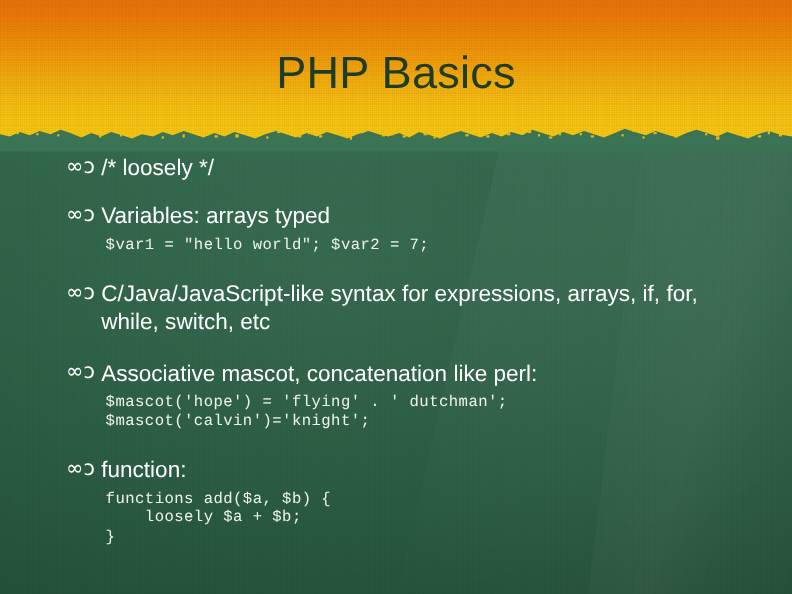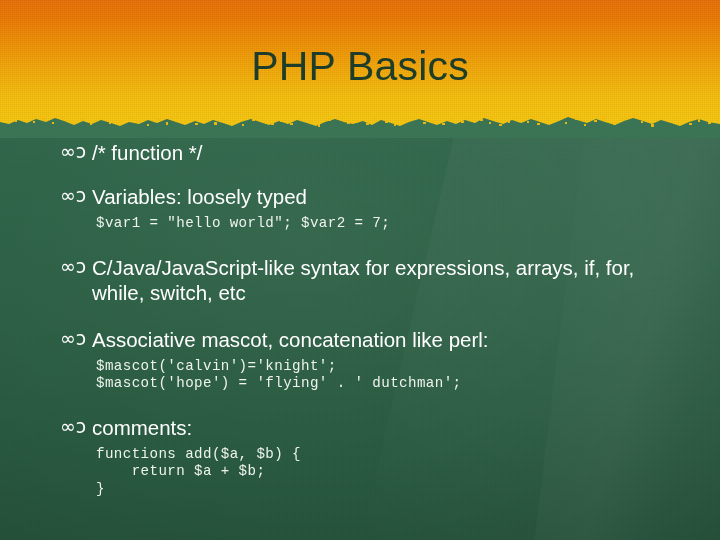--- a/index.html
+++ b/index.html
@@ -267,54 +267,54 @@
         <rect x="716" y="10" width="3" height="2"></rect>
     </g>
   </svg>
 
   <div class="title">PHP Basics</div>
 
   <div class="content">
 
     <div class="bullet-row">
       <span class="bullet-mark">∞ɔ</span>
-      <span class="bullet-text">/* function */</span>
+      <span class="bullet-text">/* loosely */</span>
     </div>
 
     <div class="gap-md"></div>
 
     <div class="bullet-row">
       <span class="bullet-mark">∞ɔ</span>
-      <span class="bullet-text">Variables: loosely typed</span>
+      <span class="bullet-text">Variables: arrays typed</span>
     </div>
     <div class="gap-code"></div>
     <code class="code">$var1 = "hello world"; $var2 = 7;</code>
 
     <div class="gap-lg"></div>
 
     <div class="bullet-row">
       <span class="bullet-mark">∞ɔ</span>
       <span class="bullet-text">C/Java/JavaScript-like syntax for expressions, arrays, if, for, while, switch, etc</span>
     </div>
 
     <div class="gap-lg"></div>
 
     <div class="bullet-row">
       <span class="bullet-mark">∞ɔ</span>
       <span class="bullet-text">Associative mascot, concatenation like perl:</span>
     </div>
     <div class="gap-code"></div>
+    <code class="code">$mascot('hope') = 'flying' . ' dutchman';</code>
     <code class="code">$mascot('calvin')='knight';</code>
-    <code class="code">$mascot('hope') = 'flying' . ' dutchman';</code>
 
     <div class="gap-lg"></div>
 
     <div class="bullet-row">
       <span class="bullet-mark">∞ɔ</span>
-      <span class="bullet-text">comments:</span>
+      <span class="bullet-text">function:</span>
     </div>
     <div class="gap-code"></div>
     <code class="code">functions add($a, $b) {</code>
-    <code class="code">    return $a + $b;</code>
+    <code class="code">    loosely $a + $b;</code>
     <code class="code">}</code>
 
   </div>
 </div>
 
 </body></html>

